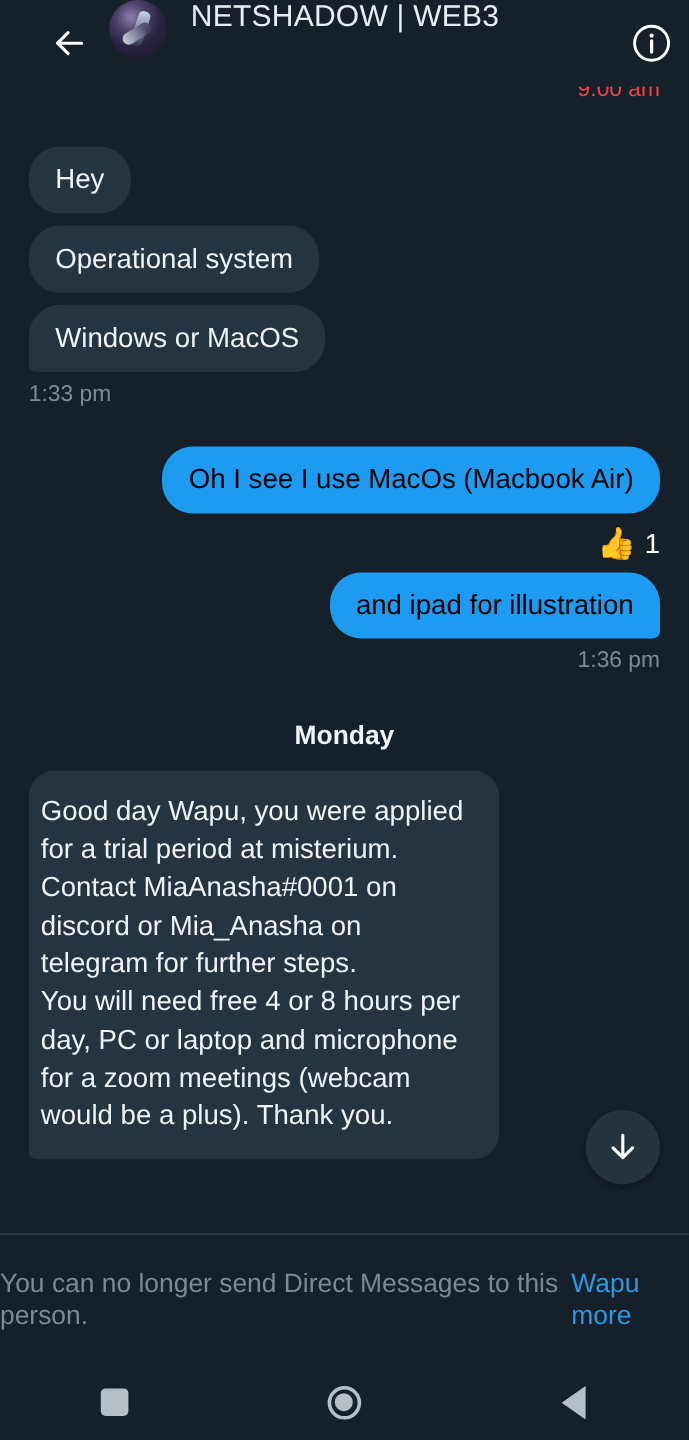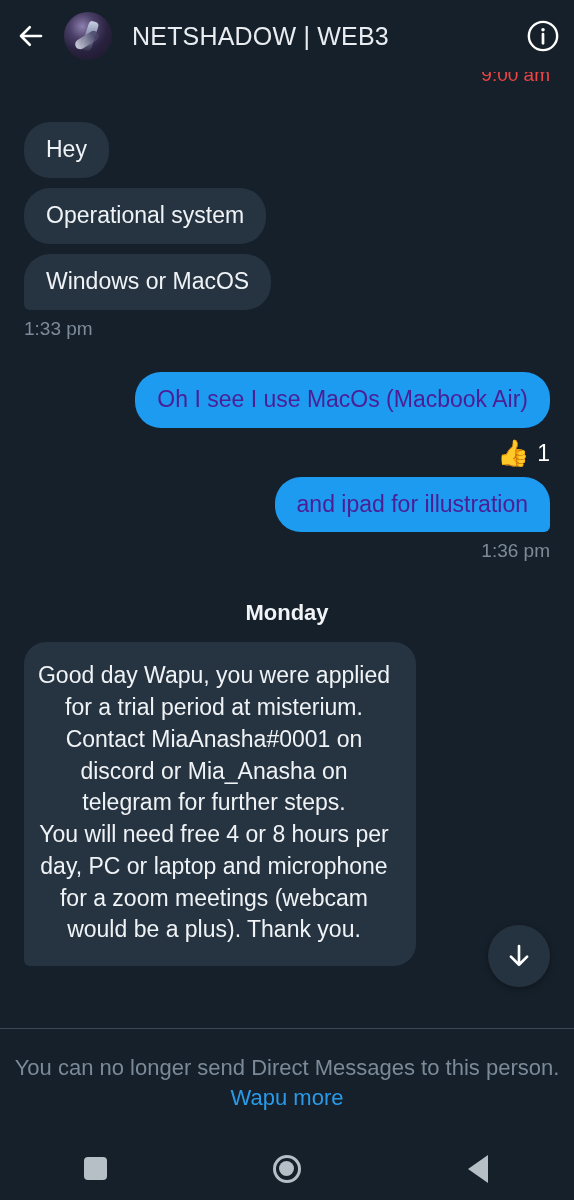--- a/index.html
+++ b/index.html
@@ -7,21 +7,21 @@
     width:574px; height:1200px;
     background:#16202a;
     font-family:"Liberation Sans", sans-serif;
     overflow:hidden;
   }
   .phone { position:relative; width:574px; height:1200px; background:#16202a; }
 
   
   .header {
     position:absolute; top:0; left:0; width:574px; height:72px;
-    background:#16202a; display:flex; align-items:center; z-index:30;
+    background:#16202a; display:flex; z-index:30;padding-left:27px;
   }
   .back-btn { width:62px; height:72px; display:flex; align-items:center; justify-content:center; cursor:pointer; }
   .back-btn svg { width:30px; height:30px; }
   .avatar {
     width:48px; height:48px; border-radius:50%; flex:0 0 48px;
     background:
       radial-gradient(circle at 38% 30%, #8d7fae 0%, #4b4068 28%, #2a2340 55%, #191428 100%);
     position:relative; overflow:hidden; margin-left:2px;
   }
   .avatar::before {
@@ -46,29 +46,29 @@
   .thread {
     position:absolute; top:72px; left:0; width:574px; height:956px;
     overflow:hidden;
   }
   .clipped-time {
     position:absolute; right:24px; top:-8px;
     color:#ef4444; font-size:19px;
   }
 
   .row { display:flex; padding:0 24px; }
-  .row.in  { justify-content:flex-start;text-align:center; }
+  .row.in  { justify-content:flex-start; }
   .row.out { justify-content:flex-end; }
 
   .bubble {
     max-width:420px; padding:13px 22px;
     font-size:23px; line-height:1.3; color:#eff3f6;
   }
   .bubble.in  { background:#263341; border-radius:26px; }
-  .bubble.out { background:#1d9bf0; color:#4c1d95; border-radius:26px; }
+  .bubble.out { background:#1d9bf0; color:#000000; border-radius:26px; }
   .bubble.in.last  { border-bottom-left-radius:6px; }
   .bubble.out.last { border-bottom-right-radius:6px; }
 
   .bubble.block {
     padding:18px 22px 20px 10px; line-height:1.38; max-width:392px;
     border-radius:22px; white-space:pre-line;
   }
 
   .stamp { font-size:19px; color:#7d8b99; padding:0 24px; }
   .stamp.left  { text-align:left; }
@@ -94,21 +94,21 @@
   }
   .fab svg { width:30px; height:30px; }
 
   
   .divider {
     position:absolute; top:1028px; left:0; width:574px; height:1px;
     background:#3b4a59;
   }
   .banner {
     position:absolute; top:1029px; left:0; width:574px; height:108px;
-    background:#16202a; display:flex; flex-direction:column;
+    background:#16202a; display:flex; flex-direction:row;
     align-items:center; justify-content:center; gap:4px;
   }
   .banner-text { color:#7b8a98; font-size:22px; }
   .banner-link { color:#2a9ae8; font-size:22px; cursor:pointer; }
 
   
   .navbar {
     position:absolute; bottom:0; left:0; width:574px; height:63px;
     background:#16202a; display:flex; align-items:center; justify-content:space-around;
   }

